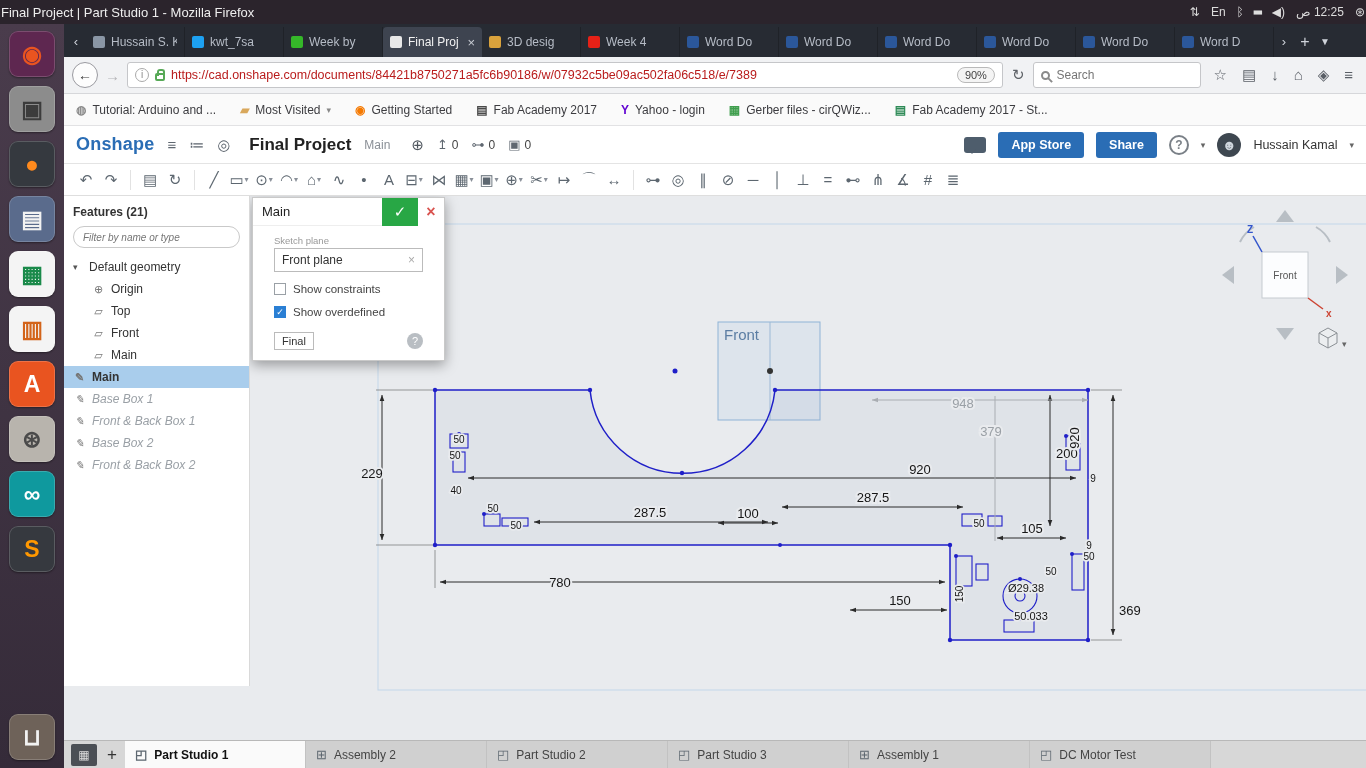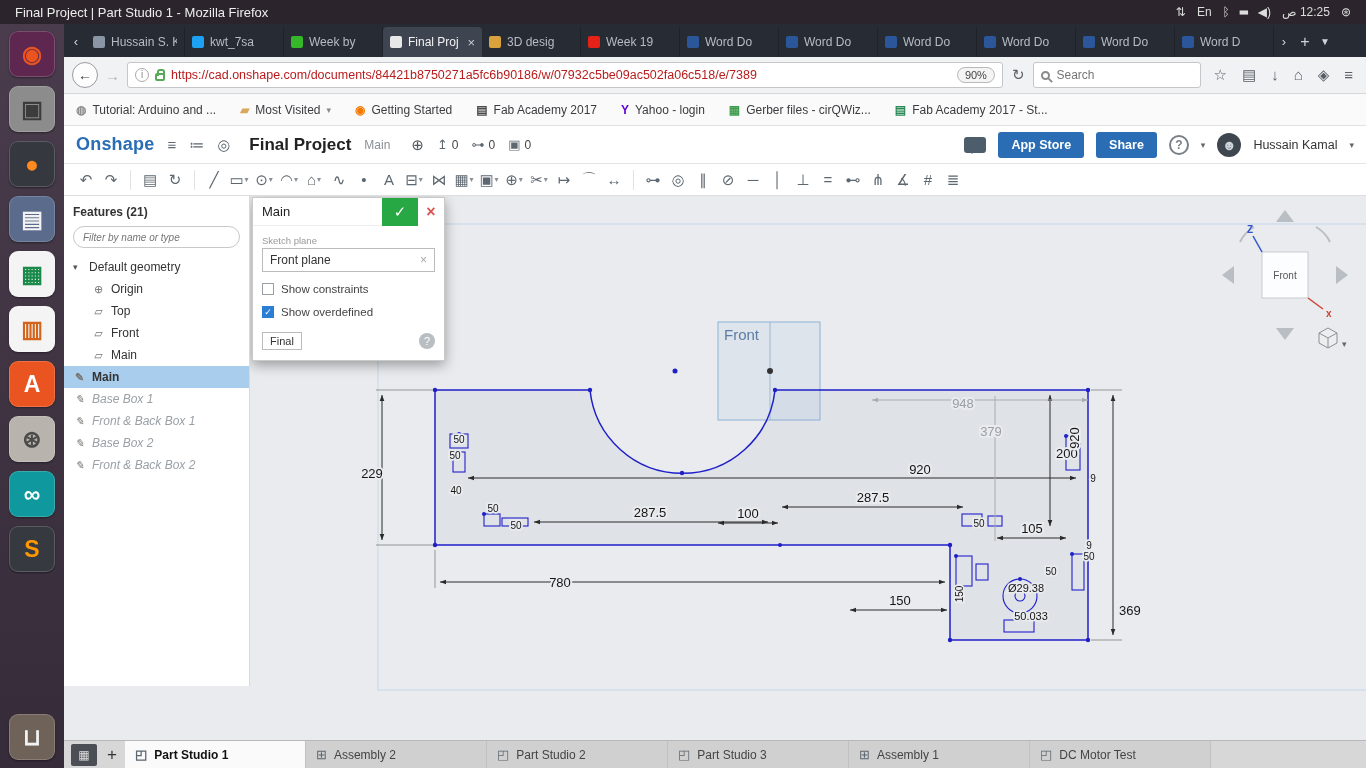--- a/index.html
+++ b/index.html
@@ -1,21 +1,21 @@
 <!DOCTYPE html>
 <html style="--c-accent_blue: #2a6db5; --c-commit_green: #28a745; --c-cancel_red: #d9534f; --c-selected_feature: #a9cdec; --c-sketch_blue: #1f1fc8; --c-plane_blue: #8fb3d6;"><head>
 <meta charset="utf-8">
 <style>
 *{margin:0;padding:0;box-sizing:border-box}
 html,body{width:1366px;height:768px}
 body{font-family:"Liberation Sans",sans-serif;background:#222;overflow:hidden}
 .screen{position:relative;width:1366px;height:768px;background:#ececec;overflow:hidden}
 
 
-.topbar{position:absolute;left:0;top:0;width:100%;height:24px;background:#2b242c;color:#eee;display:flex;align-items:center;padding:0 15px;font-size:13px;z-index:60}
+.topbar{position:absolute;left:0;top:0;width:100%;height:24px;background:#2b242c;color:#eee;display:flex;align-items:center;padding:0 1px;font-size:13px;z-index:60}
 .tray{margin-left:auto;display:flex;align-items:center;gap:11px;font-size:12px;color:#ddd}
 .tico{font-size:12px}
 .batt{display:inline-block;transform:rotate(90deg);font-size:11px}
 .tclock{unicode-bidi:bidi-override;direction:ltr}
 
 
 .launcher{position:absolute;left:0;top:24px;width:64px;height:744px;background:linear-gradient(180deg,#4a3c4c,#352b39);display:flex;flex-direction:column;align-items:center;padding:7px 0 8px;gap:9px;z-index:50}
 .tile{width:46px;height:46px;border-radius:9px;display:flex;align-items:center;justify-content:center;font-size:23px;font-weight:bold;box-shadow:inset 0 0 0 1px rgba(255,255,255,.18),0 1px 2px rgba(0,0,0,.4)}
 .tile.trash{margin-top:auto}
 
@@ -118,21 +118,21 @@
 .vc-xt{font-size:10px;fill:#cc4433;font-weight:bold}
 .vc-cube{fill:#eceef0;stroke:#8a8f94;stroke-width:1}
 .vc-caret{font-size:9px;fill:#666}
 
 
 .dlg{position:absolute;left:2px;top:1px;width:193px;background:#fff;border:1px solid #c9c9c9;box-shadow:0 4px 12px rgba(0,0,0,.35);z-index:20}
 .dlg-h{height:28px;display:flex;align-items:center;padding-left:9px;border-bottom:1px solid #eee}
 .dlg-title{font-size:13px;color:#222;flex:1}
 .okbtn{width:36px;height:28px;background:var(--c-commit_green,#28a745);color:#fff;border:none;font-size:15px}
 .xbtn{width:26px;height:28px;background:#fff;color:var(--c-cancel_red,#d9534f);border:none;font-size:16px;font-weight:bold}
-.dlg-b{padding:9px 9px 10px}
+.dlg-b{padding:9px 21px 10px}
 .fld-l{font-size:9.5px;color:#999}
 .fld{margin-top:2px;height:24px;border:1px solid #bbb;display:flex;align-items:center;padding:0 7px;font-size:12px;color:#333}
 .fld .fx{margin-left:auto;color:#aaa;font-size:12px}
 .cbrow{display:flex;align-items:center;gap:7px;margin-top:11px;font-size:11.5px;color:#444}
 .box{width:12px;height:12px;border:1px solid #9aa0a6;background:#fff;display:inline-flex;align-items:center;justify-content:center;font-size:9px;flex:0 0 auto}
 .box.on{background:#2a7fd4;border-color:#2a7fd4;color:#fff}
 .box.on::after{content:"✓"}
 .dlg-f{display:flex;align-items:center;margin-top:14px}
 .finalbtn{border:1px solid #bbb;font-size:11px;padding:2px 7px;color:#333;background:#fff;font-family:"Liberation Sans",sans-serif}
 .qh{margin-left:auto;width:16px;height:16px;border-radius:50%;background:#b9bec3;color:#fff;font-size:11px;display:flex;align-items:center;justify-content:center}
@@ -219,21 +219,21 @@
           <span class="fav" style="background: rgb(232, 232, 232);"></span>
           <span class="tt">Final Proj</span>
           <span class="cl">×</span>
         </div>
       <div class="tab">
           <span class="fav" style="background: rgb(217, 162, 60);"></span>
           <span class="tt">3D desig</span>
         </div>
       <div class="tab">
           <span class="fav" style="background: rgb(230, 33, 23);"></span>
-          <span class="tt">Week 19</span>
+          <span class="tt">Week 4</span>
         </div>
       <div class="tab">
           <span class="fav" style="background: rgb(43, 87, 154);"></span>
           <span class="tt">Word Do</span>
         </div>
       <div class="tab">
           <span class="fav" style="background: rgb(43, 87, 154);"></span>
           <span class="tt">Word Do</span>
         </div>
       <div class="tab">

